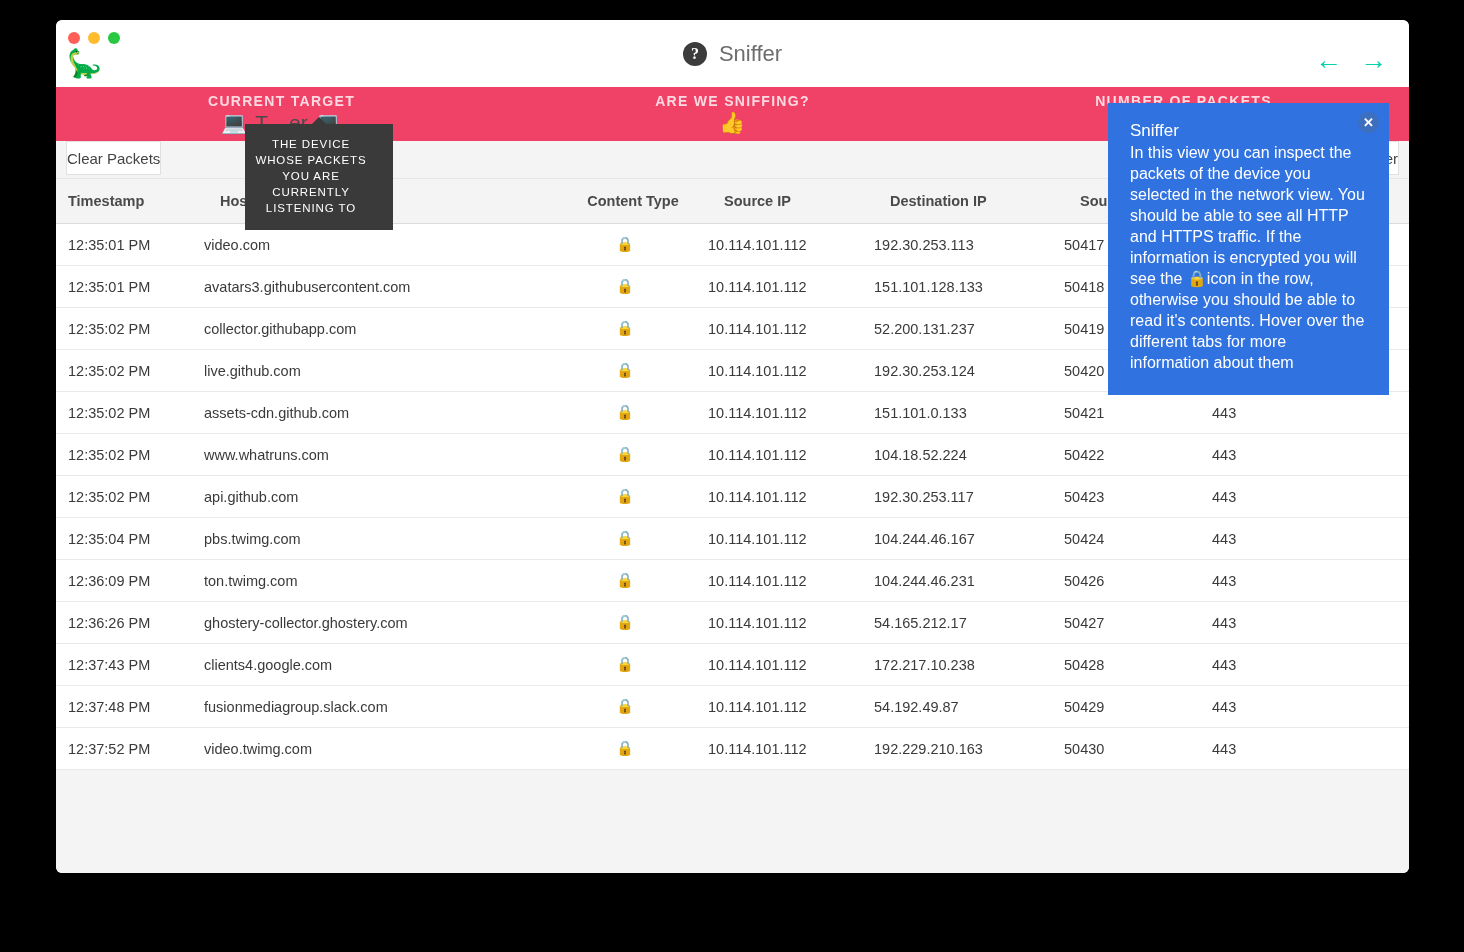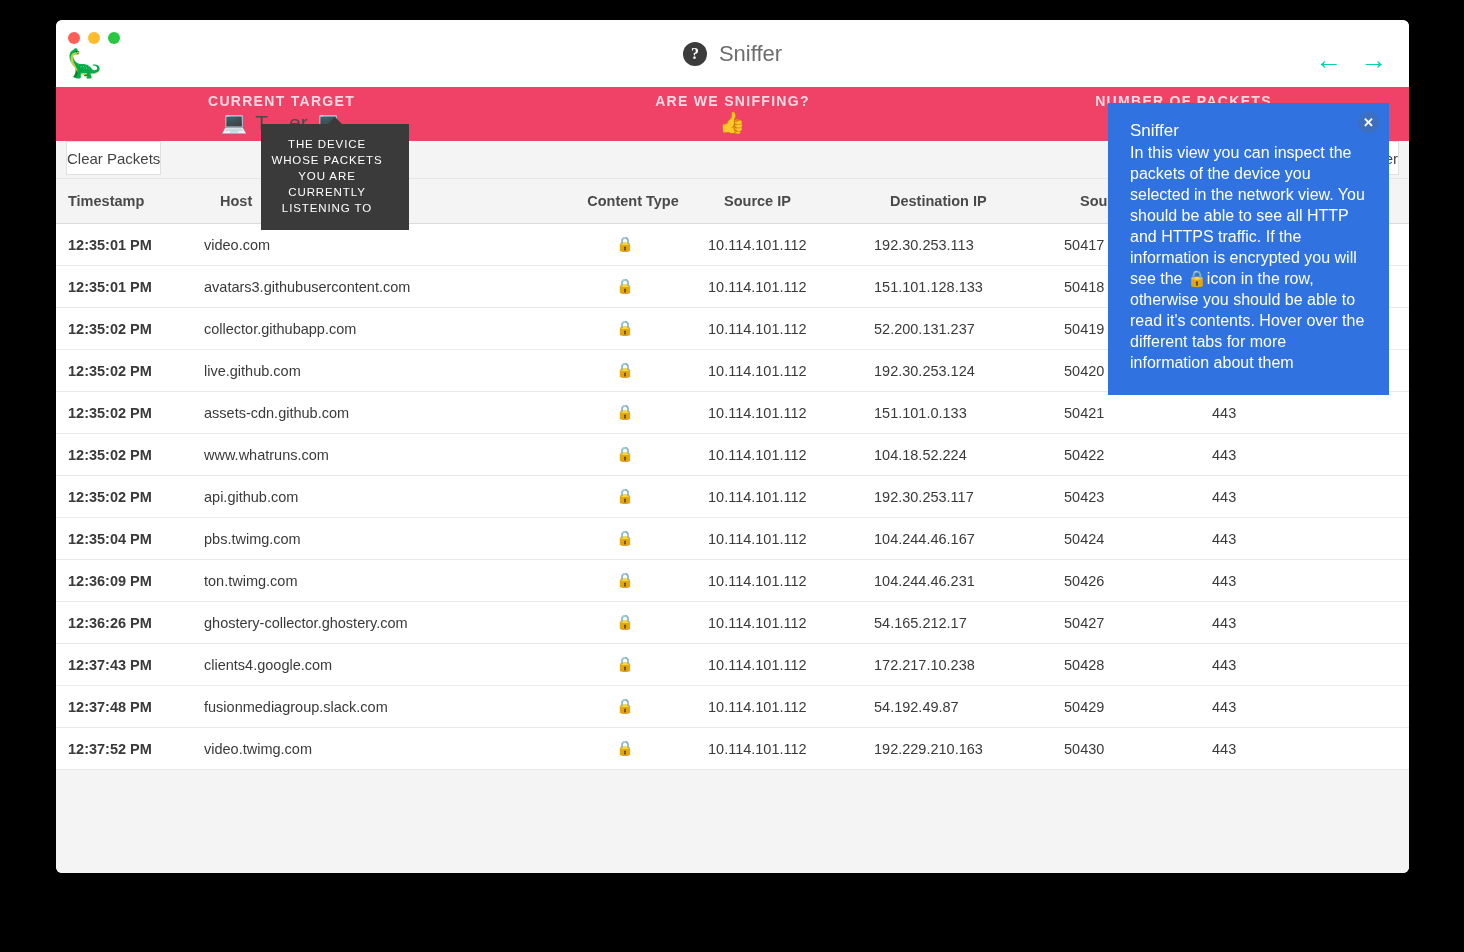--- a/index.html
+++ b/index.html
@@ -110,33 +110,33 @@
     padding: 14px 0 14px 16px;
     background: #f4f4f4;
     border-bottom: 1px solid #dcdcdc;
   }
   .ptable tbody td {
     font-size: 14.5px; color: #3a3a3a;
     padding: 12px 0;
     border-bottom: 1px solid #e9e9e9;
     background: #ffffff;
   }
-  .c-ts    { width: 148px; padding-left: 12px !important; font-weight: bold; }
+  .c-ts    { width: 148px; padding-left: 12px !important; }
   .c-host  { width: 338px; }
   .c-ctype { width: 166px; text-align: center !important; }
   .c-sip   { width: 166px; }
   .c-dip   { width: 190px; }
   .c-sport { width: 148px; }
   .c-dport { width: auto; }
   .lock { font-size: 16px; }
 
   
   .dark-tip {
     position: absolute;
-    left: 205px; top: 104px;
+    left: 189px; top: 104px;
     width: 148px;
     background: #3a3a3a;
     color: #ffffff;
     padding: 12px 26px 14px 10px;
     font-size: 11.5px;
     letter-spacing: 0.9px;
     line-height: 16px;
     text-align: center;
     text-transform: uppercase;
     z-index: 40;

